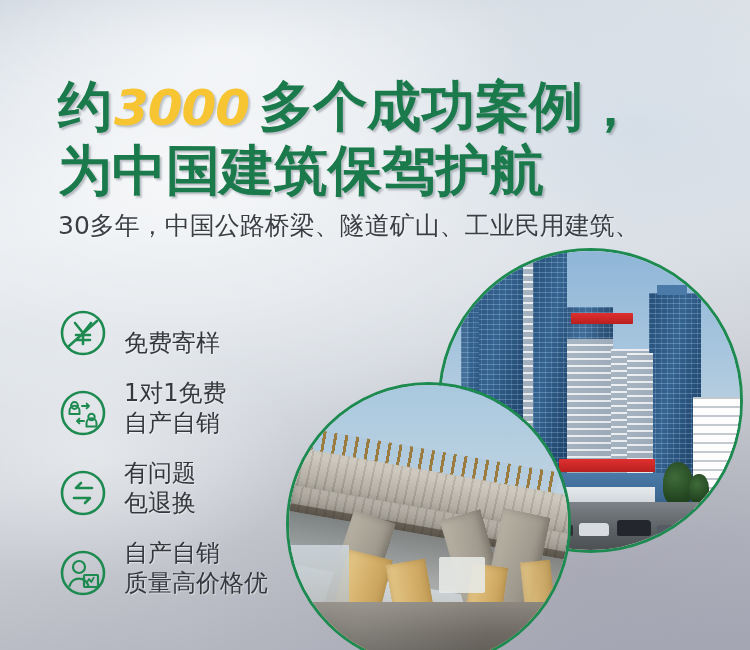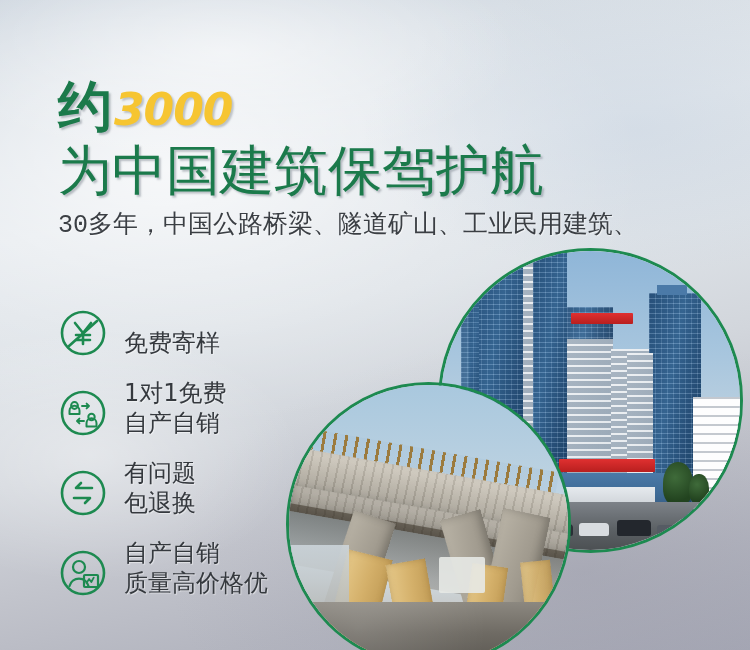--- a/index.html
+++ b/index.html
@@ -48,44 +48,43 @@
   .hl-line1 {
     font-size:54px;
     font-weight:bold;
     color:#1b7a4b;
     text-shadow:2px 2px 2px rgba(110,120,130,0.45);
     letter-spacing:0px;
     display:flex; align-items:baseline;
   }
   .hl-num {
     color:#f6c531;
-    font-size:44px;
+    font-size:50px;
     font-style:italic;
     font-weight:bold;
     letter-spacing:-1px;
     margin:0 10px 0 2px;
     text-shadow:2px 2px 2px rgba(110,120,130,0.40);
   }
   .hl-line2 {
     font-size:54px;
-    font-weight:normal;
+    font-weight:bold;
     color:#1b7a4b;
     text-shadow:2px 2px 2px rgba(110,120,130,0.45);
     margin-top:10px;
   }
 
   
   .subtext {
     position:absolute; left:58px; top:208px;
     font-size:25px;
     color:#3b3f44;
     line-height:1.42;
     text-shadow:1px 1px 1px rgba(255,255,255,0.55);
     white-space:nowrap;
-    font-family:Liberation Mono, monospace;
   }
   .subtext div { margin-bottom:2px; }
 
   
   .features {
     position:absolute; left:58px; top:296px;
     width:300px;
   }
   .feature {
     display:flex;
@@ -273,20 +272,21 @@
       <div style="position:absolute; left:0; top:160px; width:60px; height:60px; background:linear-gradient(180deg,#cfd8de,#b9bdbd); opacity:.85;"></div>
       <div style="position:absolute; left:150px; top:172px; width:46px; height:36px; background:#e7e9e6; opacity:.9; border-radius:2px;"></div>
       <div class="ground"></div>
     </div>
   </div>
 
   <div class="headline">
     <div class="hl-line1">
       <span>约</span>
       <span class="hl-num">3000</span>
+      <span>多个成功案例，</span>
     </div>
     <div class="hl-line2">为中国建筑保驾护航</div>
   </div>
 
   <div class="subtext">
     <div>30多年，中国公路桥梁、隧道矿山、工业民用建筑、</div>
   </div>
 
   <div class="features">
 

